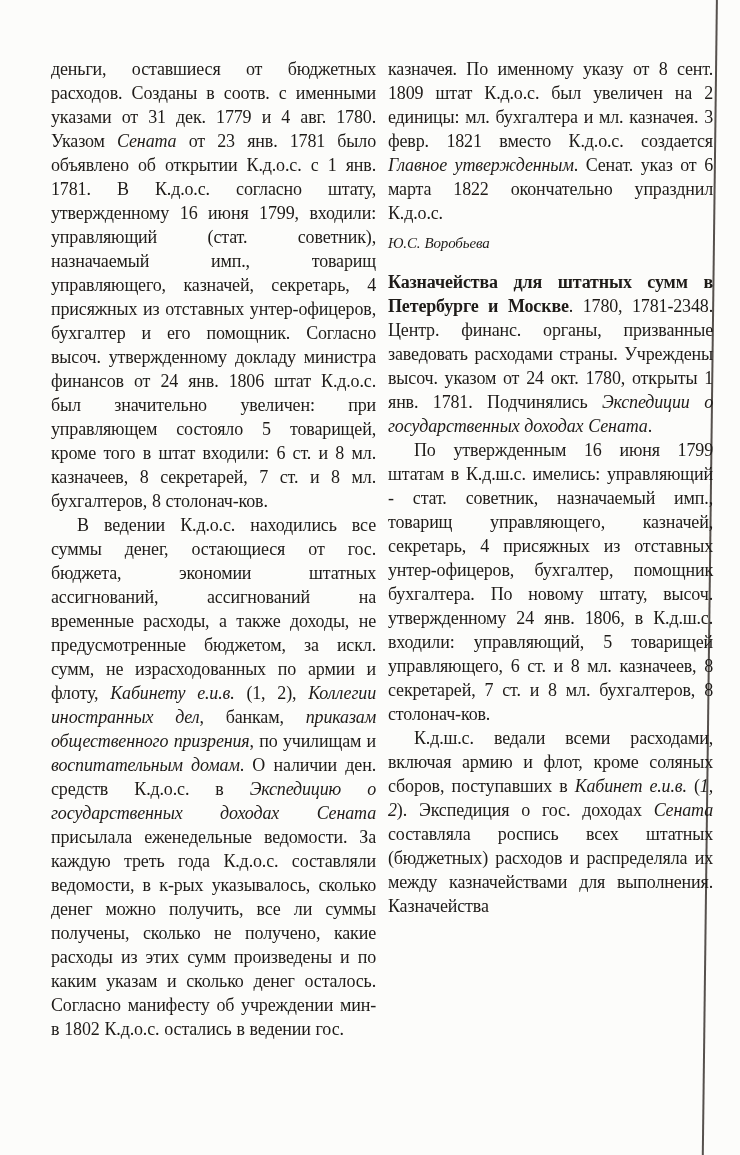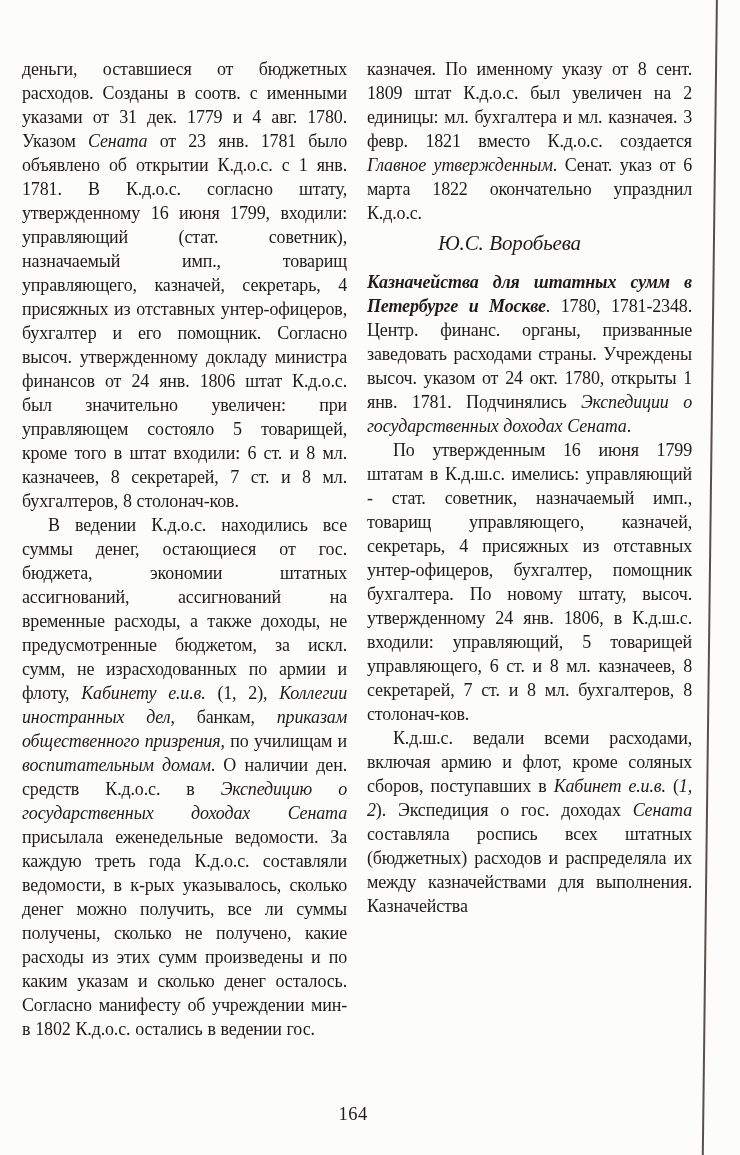--- a/index.html
+++ b/index.html
@@ -7,52 +7,52 @@
     position: relative;
     width: 740px;
     height: 1155px;
     background: var(--paper, #fcfcfa);
     color: var(--ink, #1e1b18);
     font-family: "Liberation Serif", serif;
     overflow: hidden;
   }
   .columns {
     position: absolute;
-    left: 22px;
+    left: 51px;
     top: 57px;
     width: 670px;
     display: flex;
-    gap: 20px;
+    gap: 12px;
   }
   .col { width: 325px; }
   .col p {
     margin: 0;
     text-align: justify;
     font-size: 18px;
     line-height: 24px;
     letter-spacing: -0.15px;
     word-spacing: 0.5px;
   }
   .col p.indent { text-indent: 26px; font-family: Liberation Serif, serif; }
   .col p.sources {
     font-size: 15px;
     line-height: 18.5px;
     margin-top: 10px;
     text-indent: 22px;
     letter-spacing: -0.1px;
   }
   .col p.author {
     margin-top: 8px;
-    text-align: center;
+    text-align: left;
     padding-right: 40px;
-    font-size: 21px;
+    font-size: 15px;
     line-height: 20px;
   }
   .col p.entry { margin-top: 17px; }
-  .b { font-weight: bold; font-style: italic; }
+  .b { font-weight: bold; }
   .i { font-style: italic; }
   .page-number {
     position: absolute;
     top: 1104px;
     left: 0;
     width: 706px;
     text-align: center;
     font-size: 18.5px;
     letter-spacing: 0.5px;
   }
@@ -85,15 +85,14 @@
     <div class="col">
       <p><span>казначея. По именному указу от 8 сент. 1809 штат К.д.о.с. был увеличен на 2 единицы: мл. бухгалтера и мл. казначея. 3 февр. 1821 вместо К.д.о.с. создается </span><span class="i">Главное утвержденным</span><span>. Сенат. указ от 6 марта 1822 окончательно упразднил К.д.о.с.</span></p>
       <p class="author"><span class="i">Ю.С. Воробьева</span></p>
       <p class="entry"><span class="b">Казначейства для штатных сумм в Петербурге и Москве</span><span>. 1780, 1781-2348. Центр. финанс. органы, призванные заведовать расходами страны. Учреждены высоч. указом от 24 окт. 1780, открыты 1 янв. 1781. Подчинялись </span><span class="i">Экспедиции о государственных доходах Сената</span><span>.</span></p>
       <p class="indent"><span>По утвержденным 16 июня 1799 штатам в К.д.ш.с. имелись: управляющий - стат. советник, назначаемый имп., товарищ управляющего, казначей, секретарь, 4 присяжных из отставных унтер-офицеров, бухгалтер, помощник бухгалтера. По новому штату, высоч. утвержденному 24 янв. 1806, в К.д.ш.с. входили: управляющий, 5 товарищей управляющего, 6 ст. и 8 мл. казначеев, 8 секретарей, 7 ст. и 8 мл. бухгалтеров, 8 столонач-ков.</span></p>
       <p class="indent"><span>К.д.ш.с. ведали всеми расходами, включая армию и флот, кроме соляных сборов, поступавших в </span><span class="i">Кабинет е.и.в.</span><span> (</span><span class="i">1, 2</span><span>). Экспедиция о гос. доходах </span><span class="i">Сената</span><span> составляла роспись всех штатных (бюджетных) расходов и распределяла их между казначействами для выполнения. Казначейства</span></p>
     </div>
 
   </div>
 
-  <div class="page-number">164</div>
 
 </div>
 
 </body></html>

